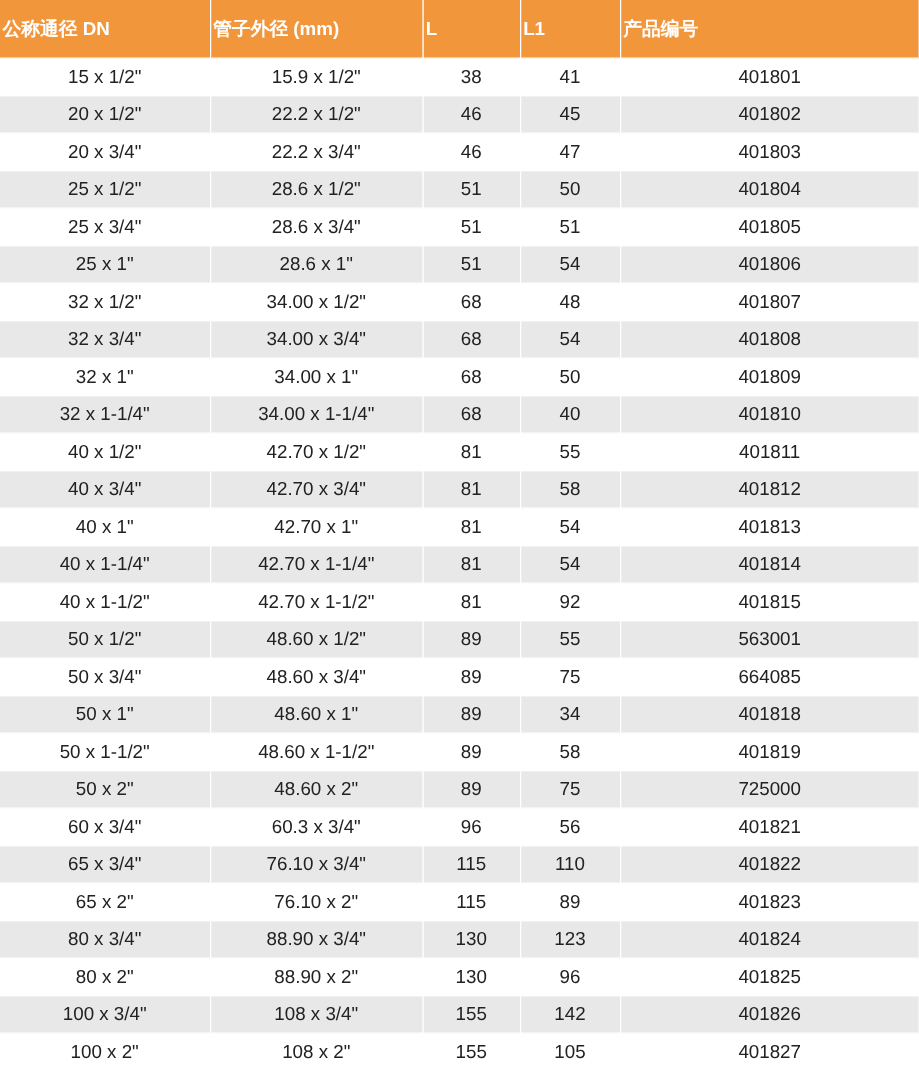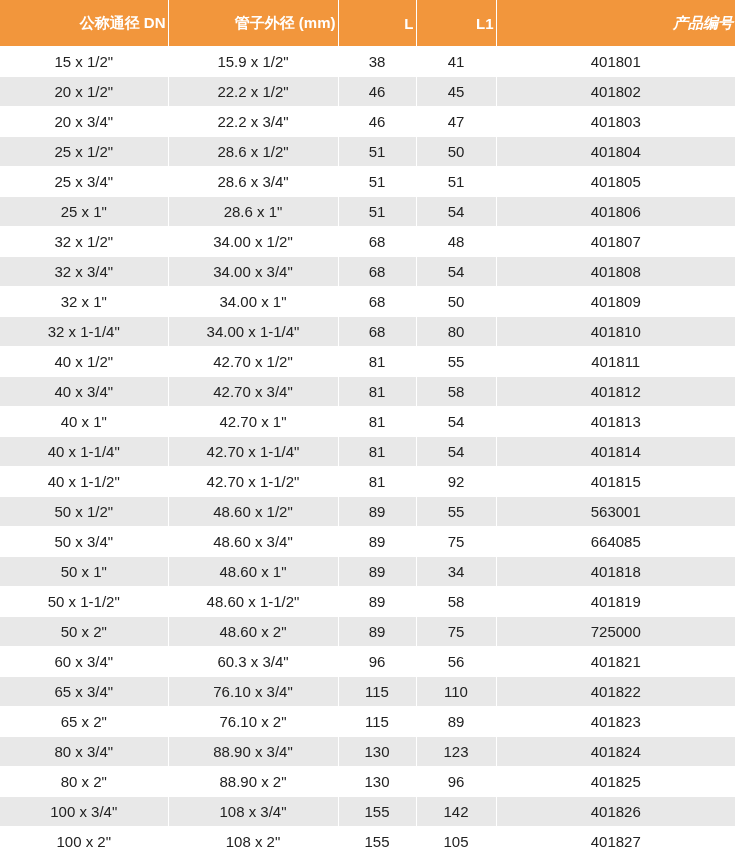--- a/index.html
+++ b/index.html
@@ -23,27 +23,27 @@
   table.spec-table col.c2 { width: 78px; }
   table.spec-table col.c3 { width: 80px; }
   table.spec-table col.c4 { width: 239px; }
 
   table.spec-table th {
     background: #f2963c;
     color: #ffffff;
     font-size: 15px;
     font-weight: bold;
     height: 46px;
-    text-align: right;
+    text-align: left;
     border-right: 1px solid #ffffff;
     border-bottom: 1px solid #ffffff;
     padding: 0 2px;
     white-space: nowrap;
   }
-  table.spec-table th:last-child { border-right: none; font-style: italic; }
+  table.spec-table th:last-child { border-right: none; }
 
   table.spec-table td {
     font-size: 15px;
     color: #222222;
     height: 29px;
     text-align: center;
     border-right: 1px solid #ffffff;
     border-bottom: 1px solid #ffffff;
     padding: 0 2px;
     white-space: nowrap;
@@ -134,21 +134,21 @@
         <td>32 x 1"</td>
         <td>34.00 x 1"</td>
         <td>68</td>
         <td>50</td>
         <td>401809</td>
       </tr>
       <tr class="row-even">
         <td>32 x 1-1/4"</td>
         <td>34.00 x 1-1/4"</td>
         <td>68</td>
-        <td>80</td>
+        <td>40</td>
         <td>401810</td>
       </tr>
       <tr class="row-odd">
         <td>40 x 1/2"</td>
         <td>42.70 x 1/2"</td>
         <td>81</td>
         <td>55</td>
         <td>401811</td>
       </tr>
       <tr class="row-even">

